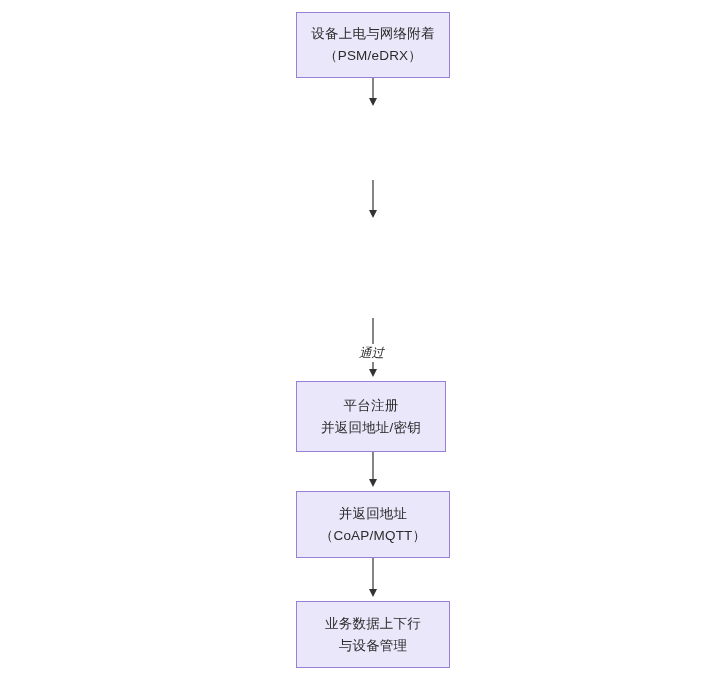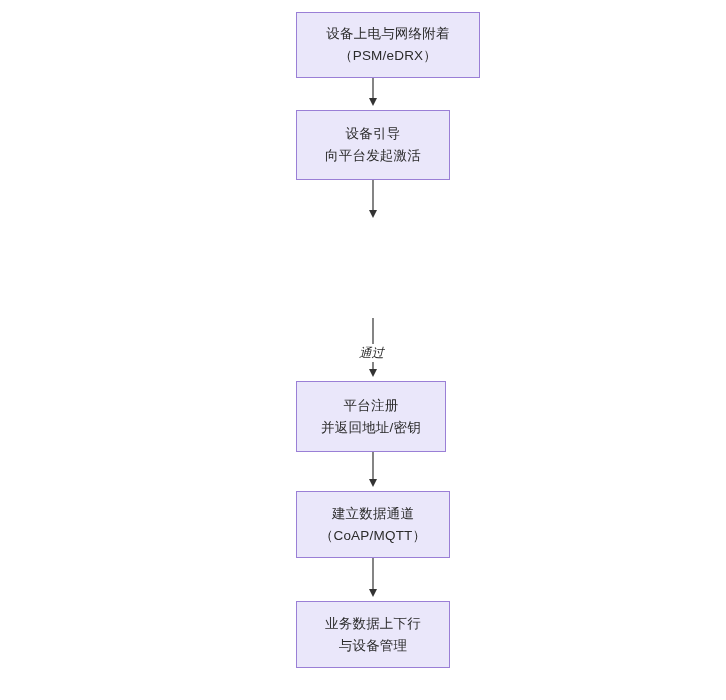--- a/index.html
+++ b/index.html
@@ -92,38 +92,34 @@
         <path d="M0,0 L8,4 L0,8 z" fill="#333333"></path>
       </marker>
     </defs>
     <line x1="373" y1="78" x2="373" y2="104" stroke="#333333" stroke-width="1.2" marker-end="url(#arrowhead)"></line>
     <line x1="373" y1="180" x2="373" y2="216" stroke="#333333" stroke-width="1.2" marker-end="url(#arrowhead)"></line>
     <line x1="373" y1="318" x2="373" y2="375" stroke="#333333" stroke-width="1.2" marker-end="url(#arrowhead)"></line>
     <line x1="373" y1="452" x2="373" y2="485" stroke="#333333" stroke-width="1.2" marker-end="url(#arrowhead)"></line>
     <line x1="373" y1="558" x2="373" y2="595" stroke="#333333" stroke-width="1.2" marker-end="url(#arrowhead)"></line>
   </svg>
 
-  <div class="node" style="left:296px; top:12px; width:184px; height:66px;">
+  <div class="node" style="left:296px; top:12px; width:154px; height:66px;">
     <span class="node-text">设备上电与网络附着
 （PSM/eDRX）</span>
   </div>
 
-  <div class="node" style="left:296px; top:110px; width:154px; height:70px;">
-    <span class="node-text">设备引导
-向平台发起激活</span>
-  </div>
 
 
   <div class="node" style="left:296px; top:381px; width:150px; height:71px;">
     <span class="node-text">平台注册
 并返回地址/密钥</span>
   </div>
 
   <div class="node" style="left:296px; top:491px; width:154px; height:67px;">
-    <span class="node-text">建立数据通道
+    <span class="node-text">并返回地址
 （CoAP/MQTT）</span>
   </div>
 
   <div class="node" style="left:296px; top:601px; width:154px; height:67px;">
     <span class="node-text">业务数据上下行
 与设备管理</span>
   </div>
 
   <div class="edge-label" style="left:356px; top:344px;font-style:italic;">通过</div>
 

